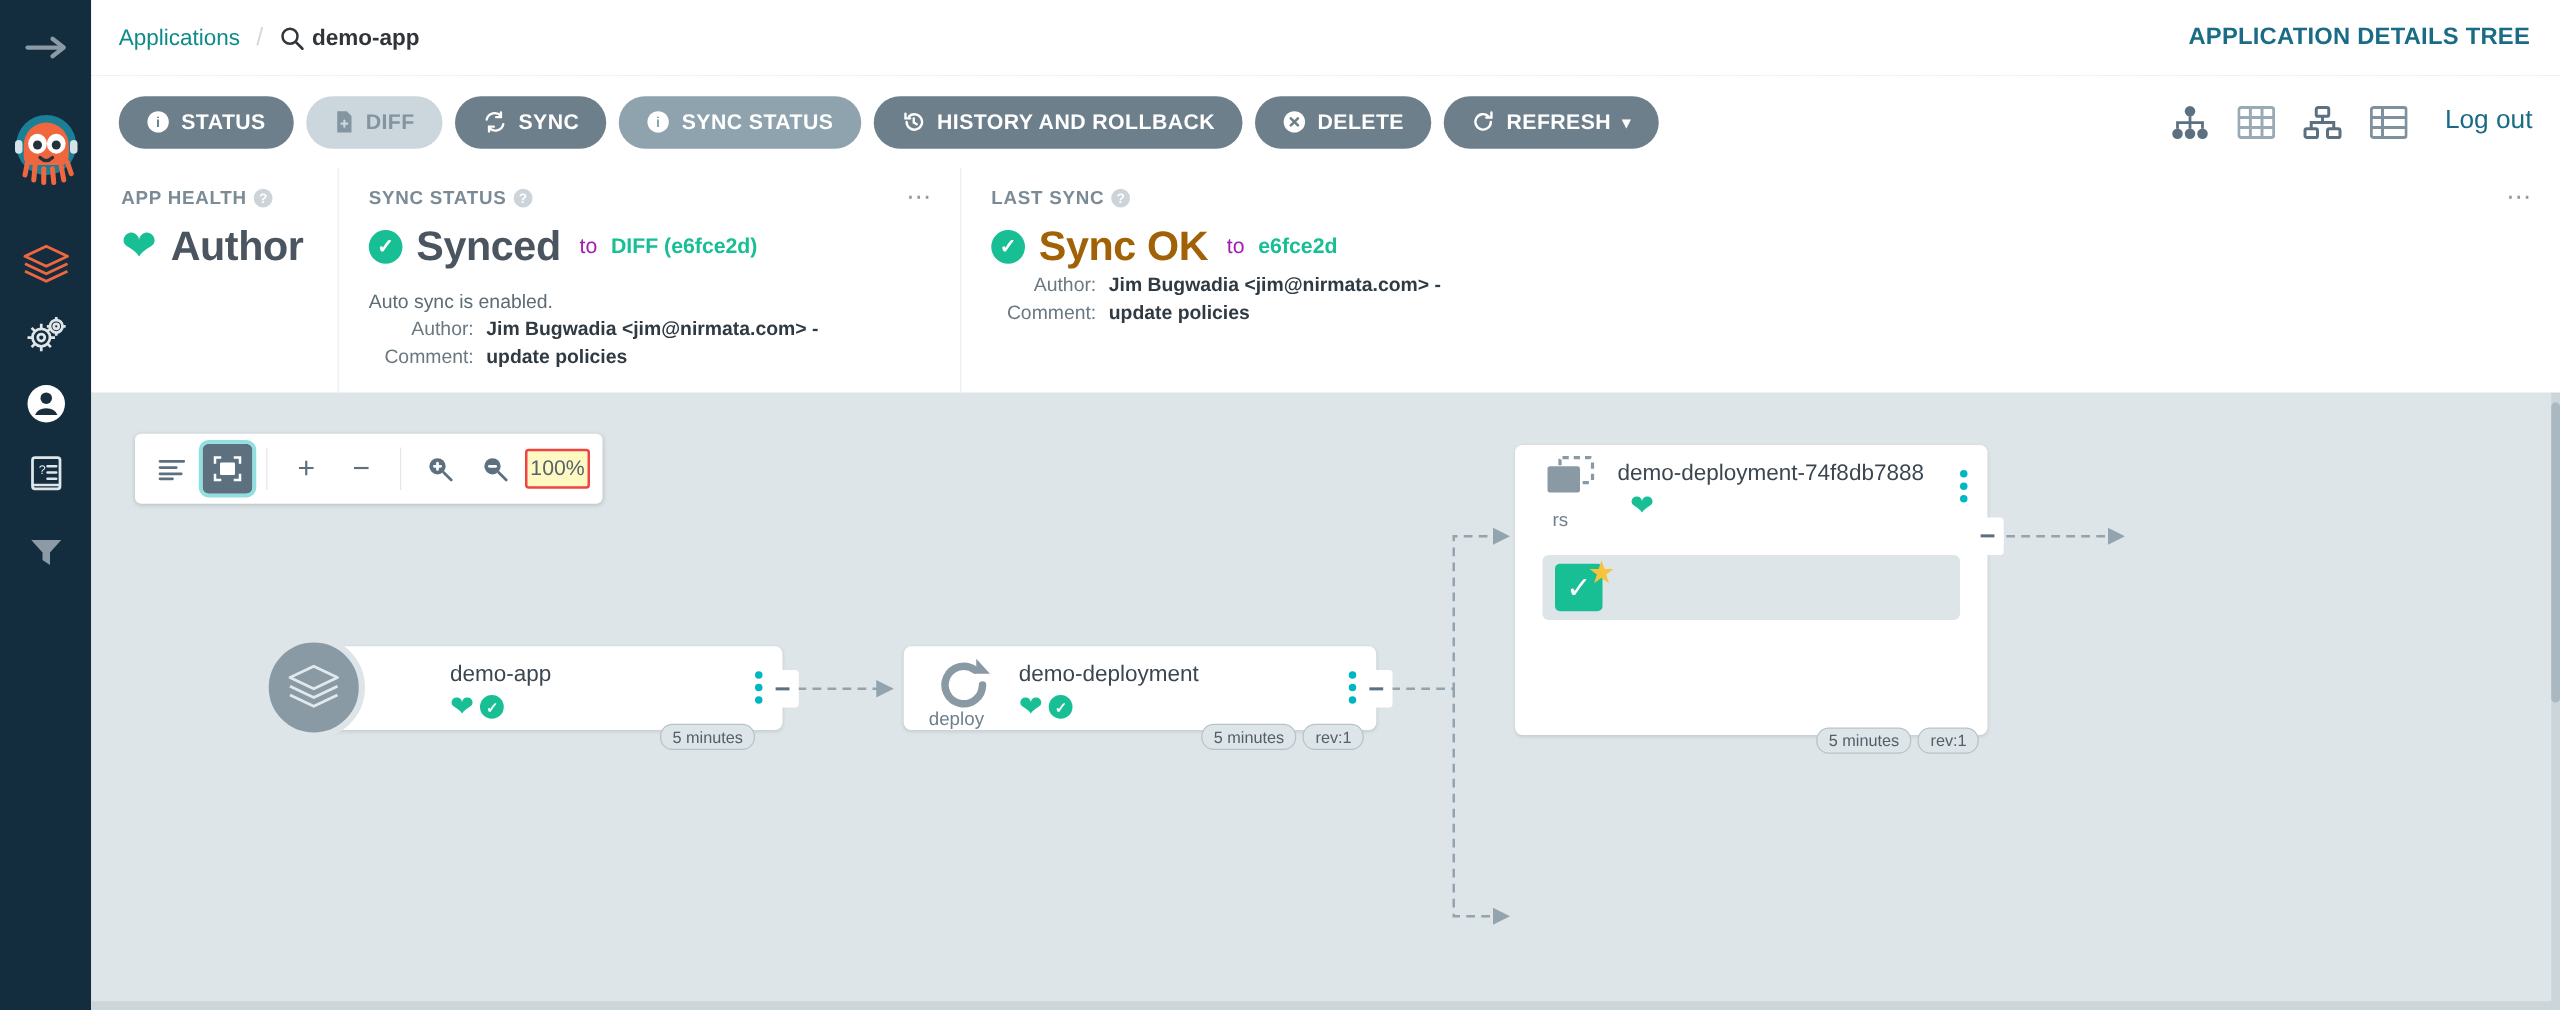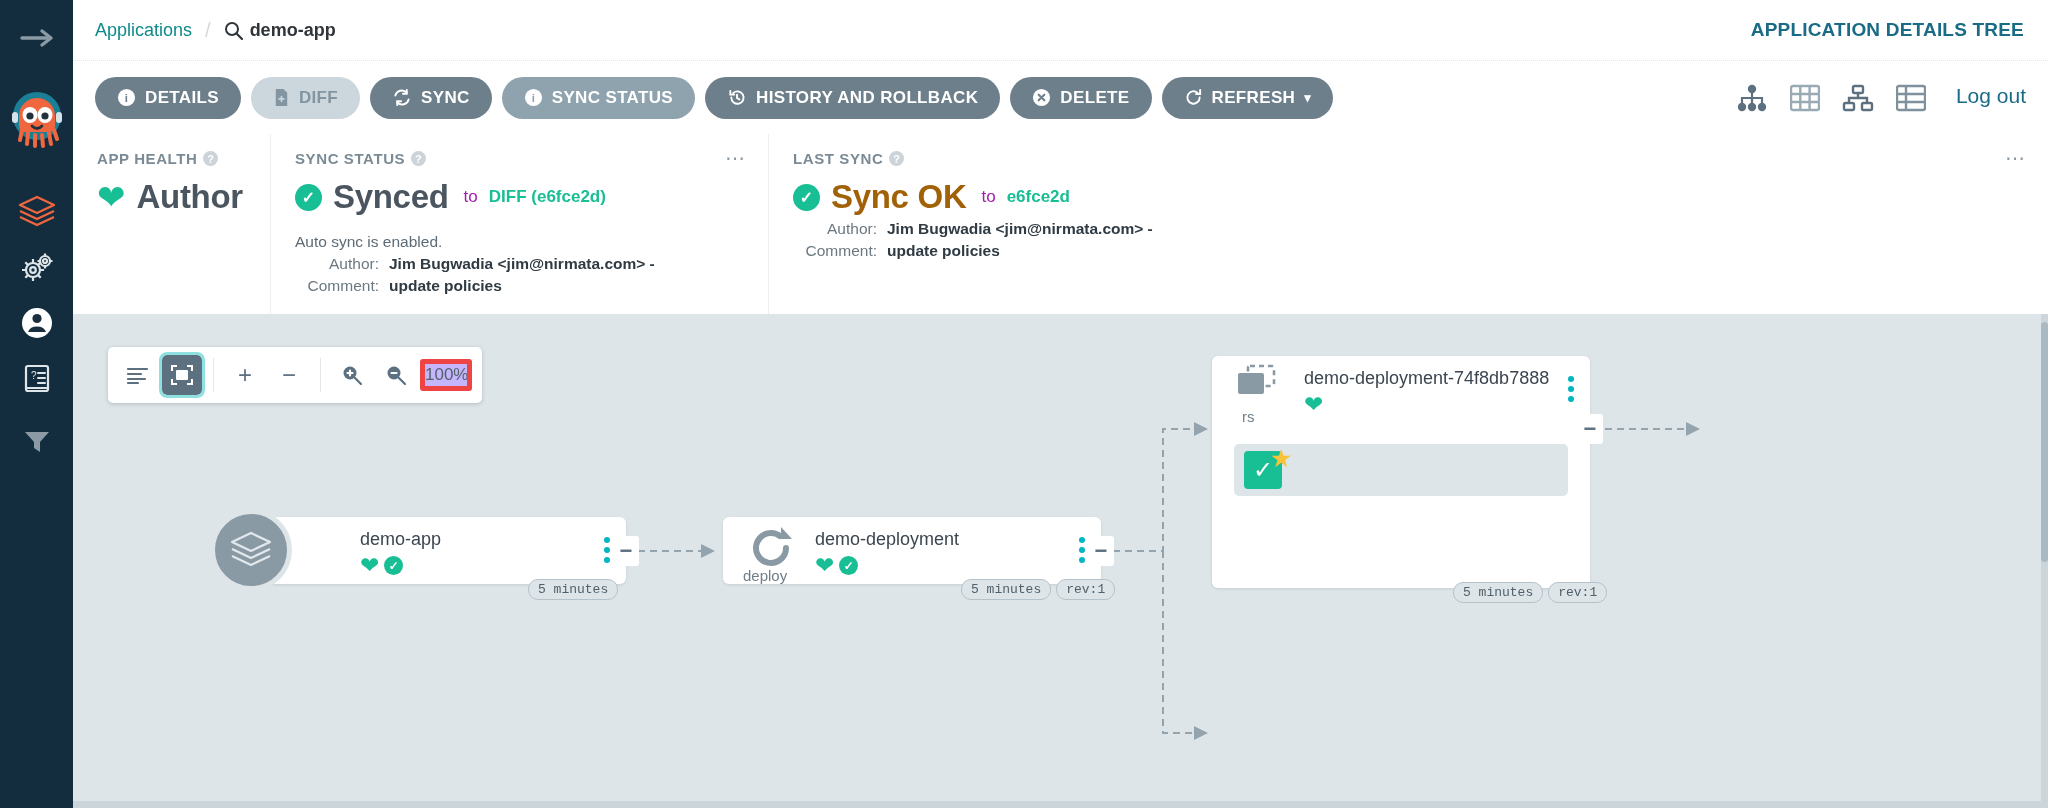--- a/index.html
+++ b/index.html
@@ -130,43 +130,43 @@
     display: flex; align-items: center; padding: 0 10px; gap: 4px;
   }
   .zt-btn {
     width: 40px; height: 40px; border-radius: 5px; border: none; background: transparent;
     display: inline-flex; align-items: center; justify-content: center; cursor: pointer;
     color: #5d7080; font-size: 24px; font-family: "Liberation Sans", sans-serif;
   }
   .zt-btn.active { background: #5d7080; outline: 3px solid #8fe0e0; }
   .zt-sep { width: 1px; height: 34px; background: #e3e8eb; margin: 0 7px; }
   #zoom-level {
-    width: 52px; height: 32px; border: 5px solid #ef4444; border-radius: 3px;
-    background: #c4b5fd; color: #55626b; font-size: 17px; 
+    width: 52px; height: 32px; border: 2px solid #ef4444; border-radius: 3px;
+    background: #fef9c3; color: #55626b; font-size: 17px; text-align: center;
     font-family: "Liberation Sans", sans-serif;
   }
 
   
   .node {
     position: absolute; background: #fff; border-radius: 6px;
     box-shadow: 0 1px 3px rgba(0,0,0,.10);
   }
   .node-title { font-size: 18px; color: #3b4650; white-space: nowrap; }
   .node-icons { display: flex; align-items: center; gap: 5px; margin-top: 4px; }
   .mini-heart { color: #18be94; font-size: 23px; line-height: 1; }
   .mini-check {
     width: 19px; height: 19px; border-radius: 50%; background: #18be94;
     display: inline-flex; align-items: center; justify-content: center;
     color: #fff; font-size: 12px; font-weight: bold;
   }
   .kebab {
     position: absolute; display: flex; flex-direction: column; gap: 4px; cursor: pointer;
   }
   .kebab i { width: 6px; height: 6px; border-radius: 50%; background: #00b6c2; display: block; }
-  .badges { position: absolute; display: flex; gap: 5px; font-family: Liberation Mono, monospace; }
+  .badges { position: absolute; display: flex; gap: 5px; }
   .badge {
     background: #dde5e9; border: 1px solid #b6c2c9; border-radius: 10px;
     color: #52606a; font-size: 13px; padding: 2px 9px; white-space: nowrap;
   }
   .type-label {
     position: absolute; color: #6f7f8a; font-size: 15px; white-space: nowrap;
   }
   .avatar {
     position: absolute; border-radius: 50%; background: #8a9aa5;
     display: flex; align-items: center; justify-content: center;
@@ -276,21 +276,21 @@
 </div>
 
 <div id="actionbar">
   <div id="action-buttons">
 
     <button class="abtn dark">
       <svg width="19" height="19" viewBox="0 0 20 20">
           <circle cx="10" cy="10" r="9" fill="#fff"></circle>
           <text x="10" y="14.5" text-anchor="middle" font-size="12" font-weight="bold" fill="#6d7f8b" font-family="Liberation Sans, sans-serif">i</text>
         </svg>
-      <span>DETAILS</span>
+      <span>STATUS</span>
     </button>
 
     <button class="abtn light">
       <svg width="17" height="19" viewBox="0 0 16 20">
           <path d="M2 1 h8 l4 4 v14 H2 Z" fill="#8295a1"></path>
           <path d="M8 9 v5 M5.5 11.5 h5" stroke="#ccd6dd" stroke-width="1.8" stroke-linecap="round"></path>
         </svg>
       <span>DIFF</span>
     </button>
 
@@ -522,21 +522,21 @@
     </svg>
     <div class="type-label" style="left:20px; top:50px;">deploy</div>
   </div>
   <div class="badges" style="left:888px; top:265px;">
     <span class="badge">5 minutes</span>
     <span class="badge">rev:1</span>
   </div>
   <div class="collapse-btn" style="left:1015px; top:222px;">−</div>
 
   <div class="node" style="left:1139px; top:42px; width:378px; height:232px;">
-    <div class="node-title" style="position:absolute; left:92px; top:12px;">demo-deployment-74f8db7888</div>
+    <div class="node-title" style="position:absolute; left:82px; top:12px;">demo-deployment-74f8db7888</div>
     <div class="node-icons" style="position:absolute; left:92px; top:33px;">
       <span class="mini-heart">❤</span>
     </div>
     <div class="kebab" style="right:16px; top:20px;">
       <i></i>
         <i></i>
         <i></i>
     </div>
     <svg width="50" height="42" viewBox="0 0 50 42" style="position:absolute; left:22px; top:8px;">
       <rect x="14" y="2" width="26" height="20" rx="2" fill="none" stroke="#8a9aa5" stroke-width="2.6" stroke-dasharray="5 4"></rect>

